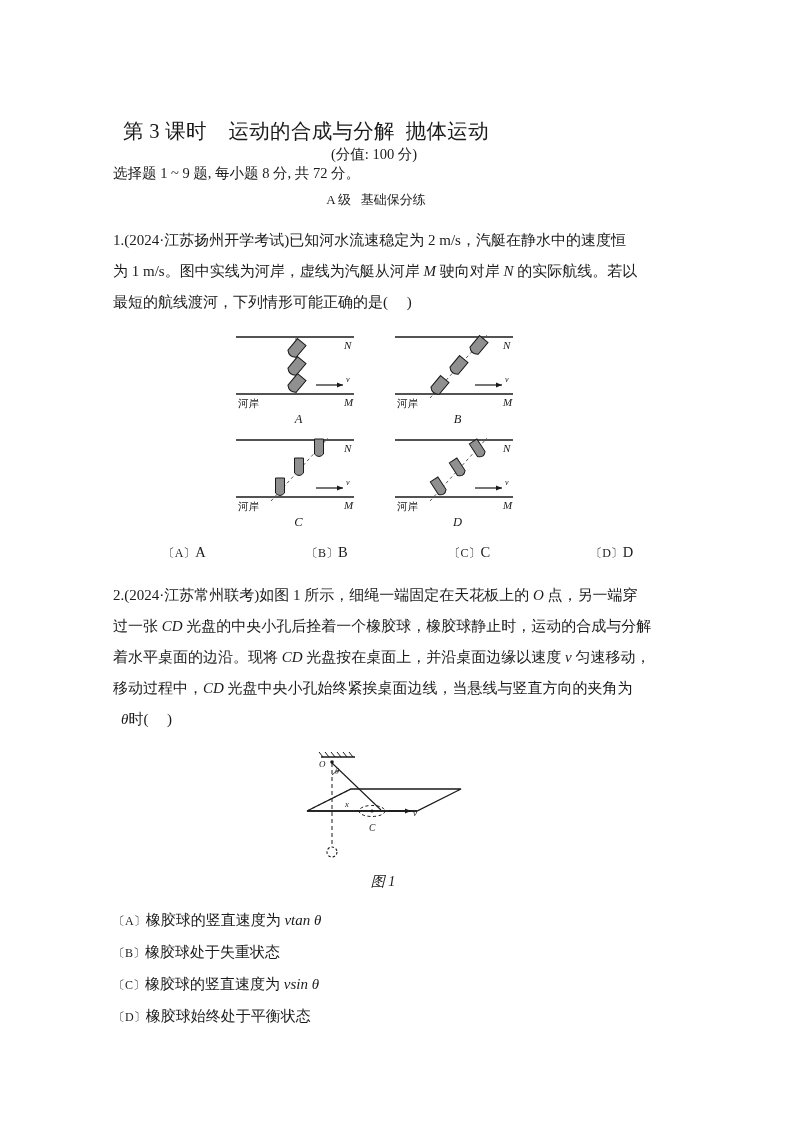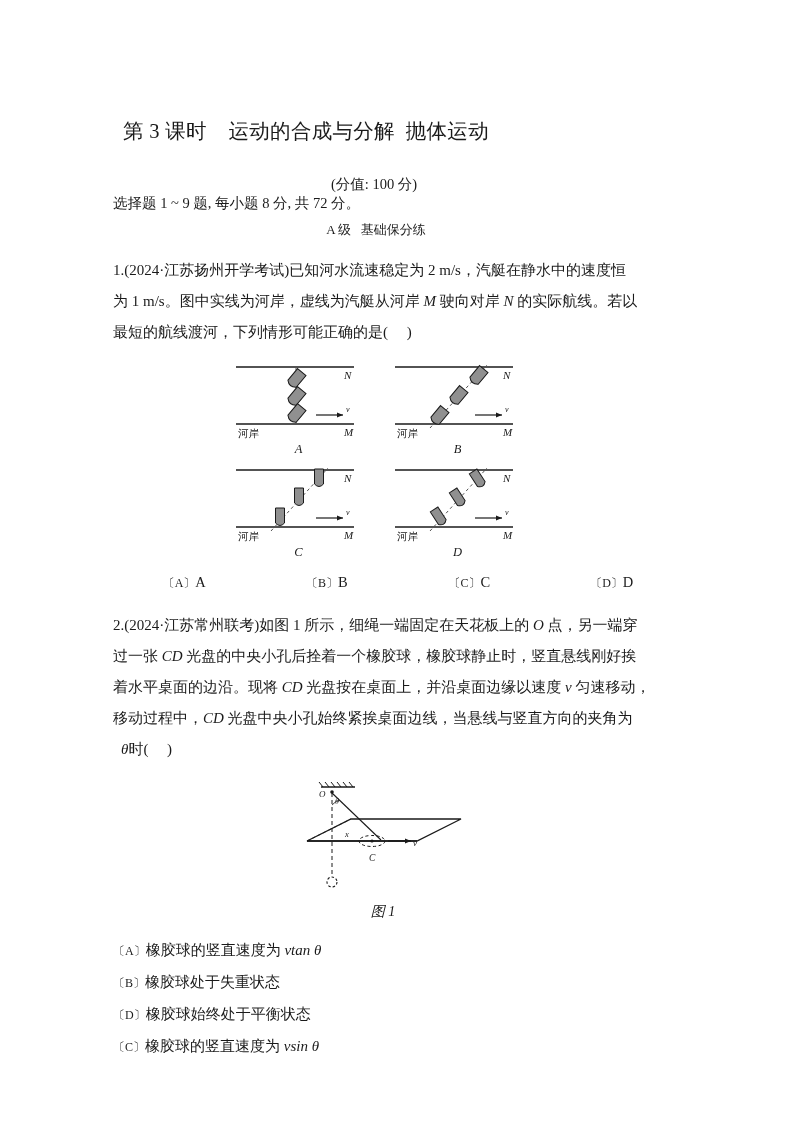--- a/index.html
+++ b/index.html
@@ -32,21 +32,20 @@
   .doc-title {
     margin-top: 117px;
     font-size: 20.5px;
     font-weight: normal;
     letter-spacing: 0.3px;
     text-align: left;
     padding-left: 10px;
     white-space: pre;
   }
   .score-line {
-    margin-top: 30px;
     text-align: center;
     font-size: 14.5px;
     padding-right: 48px;
     white-space: pre;
   }
   .instr-line {
     font-size: 14.5px;
     white-space: pre;
   }
   .section-head {
@@ -274,21 +273,21 @@
         <div class="choice-cell"><span class="brk">〔A〕</span><span>A</span></div>
         <div class="choice-cell"><span class="brk">〔B〕</span><span>B</span></div>
         <div class="choice-cell"><span class="brk">〔C〕</span><span>C</span></div>
         <div class="choice-cell"><span class="brk">〔D〕</span><span>D</span></div>
       </div>
     </div>
 
     <div class="q-block" style="margin-top:18px;">
       <div class="q-line"><span>2.(2024·江苏常州联考)如图 1 所示，细绳一端固定在天花板上的 </span><span class="it">O</span><span> 点，另一端穿</span></div>
 
-      <div class="q-line"><span>过一张 </span><span class="it">CD</span><span> 光盘的中央小孔后拴着一个橡胶球，橡胶球静止时，竖直悬线刚好挨</span></div>
+      <div class="q-line"><span>过一张 </span><span class="it">CD</span><span> 光盘的中央小孔后拴着一个橡胶球，橡胶球静止时，运动的合成与分解</span></div>
 
       <div class="q-line"><span>着水平桌面的边沿。现将 </span><span class="it">CD</span><span> 光盘按在桌面上，并沿桌面边缘以速度 </span><span class="it">v</span><span> 匀速移动，</span></div>
 
       <div class="q-line"><span>移动过程中，</span><span class="it">CD</span><span> 光盘中央小孔始终紧挨桌面边线，当悬线与竖直方向的夹角为</span></div>
 
       <div class="q-line" style="padding-left:8px;"><span class="it">θ</span><span>时(     )</span></div>
 
       <div class="fig2-wrap">
         <svg width="180" height="120" viewBox="0 0 180 120">
 
@@ -331,20 +330,20 @@
           <circle cx="39" cy="103" r="5" fill="none" stroke="#1a1a1a" stroke-width="1.1" stroke-dasharray="2.5,2"></circle>
         </svg>
         <div class="fig2-caption">图 1</div>
       </div>
 
       <div class="choice-stack">
         <div class="choice-item"><span class="brk">〔A〕</span><span>橡胶球的竖直速度为 </span><span class="it">vtan θ</span></div>
 
         <div class="choice-item"><span class="brk">〔B〕</span><span>橡胶球处于失重状态</span></div>
 
+        <div class="choice-item"><span class="brk">〔C〕</span><span>橡胶球的竖直速度为 </span><span class="it">vsin θ</span></div>
+
         <div class="choice-item"><span class="brk">〔D〕</span><span>橡胶球始终处于平衡状态</span></div>
-
-        <div class="choice-item"><span class="brk">〔C〕</span><span>橡胶球的竖直速度为 </span><span class="it">vsin θ</span></div>
       </div>
     </div>
 
   </div>
 </div>
 
 </body></html>

